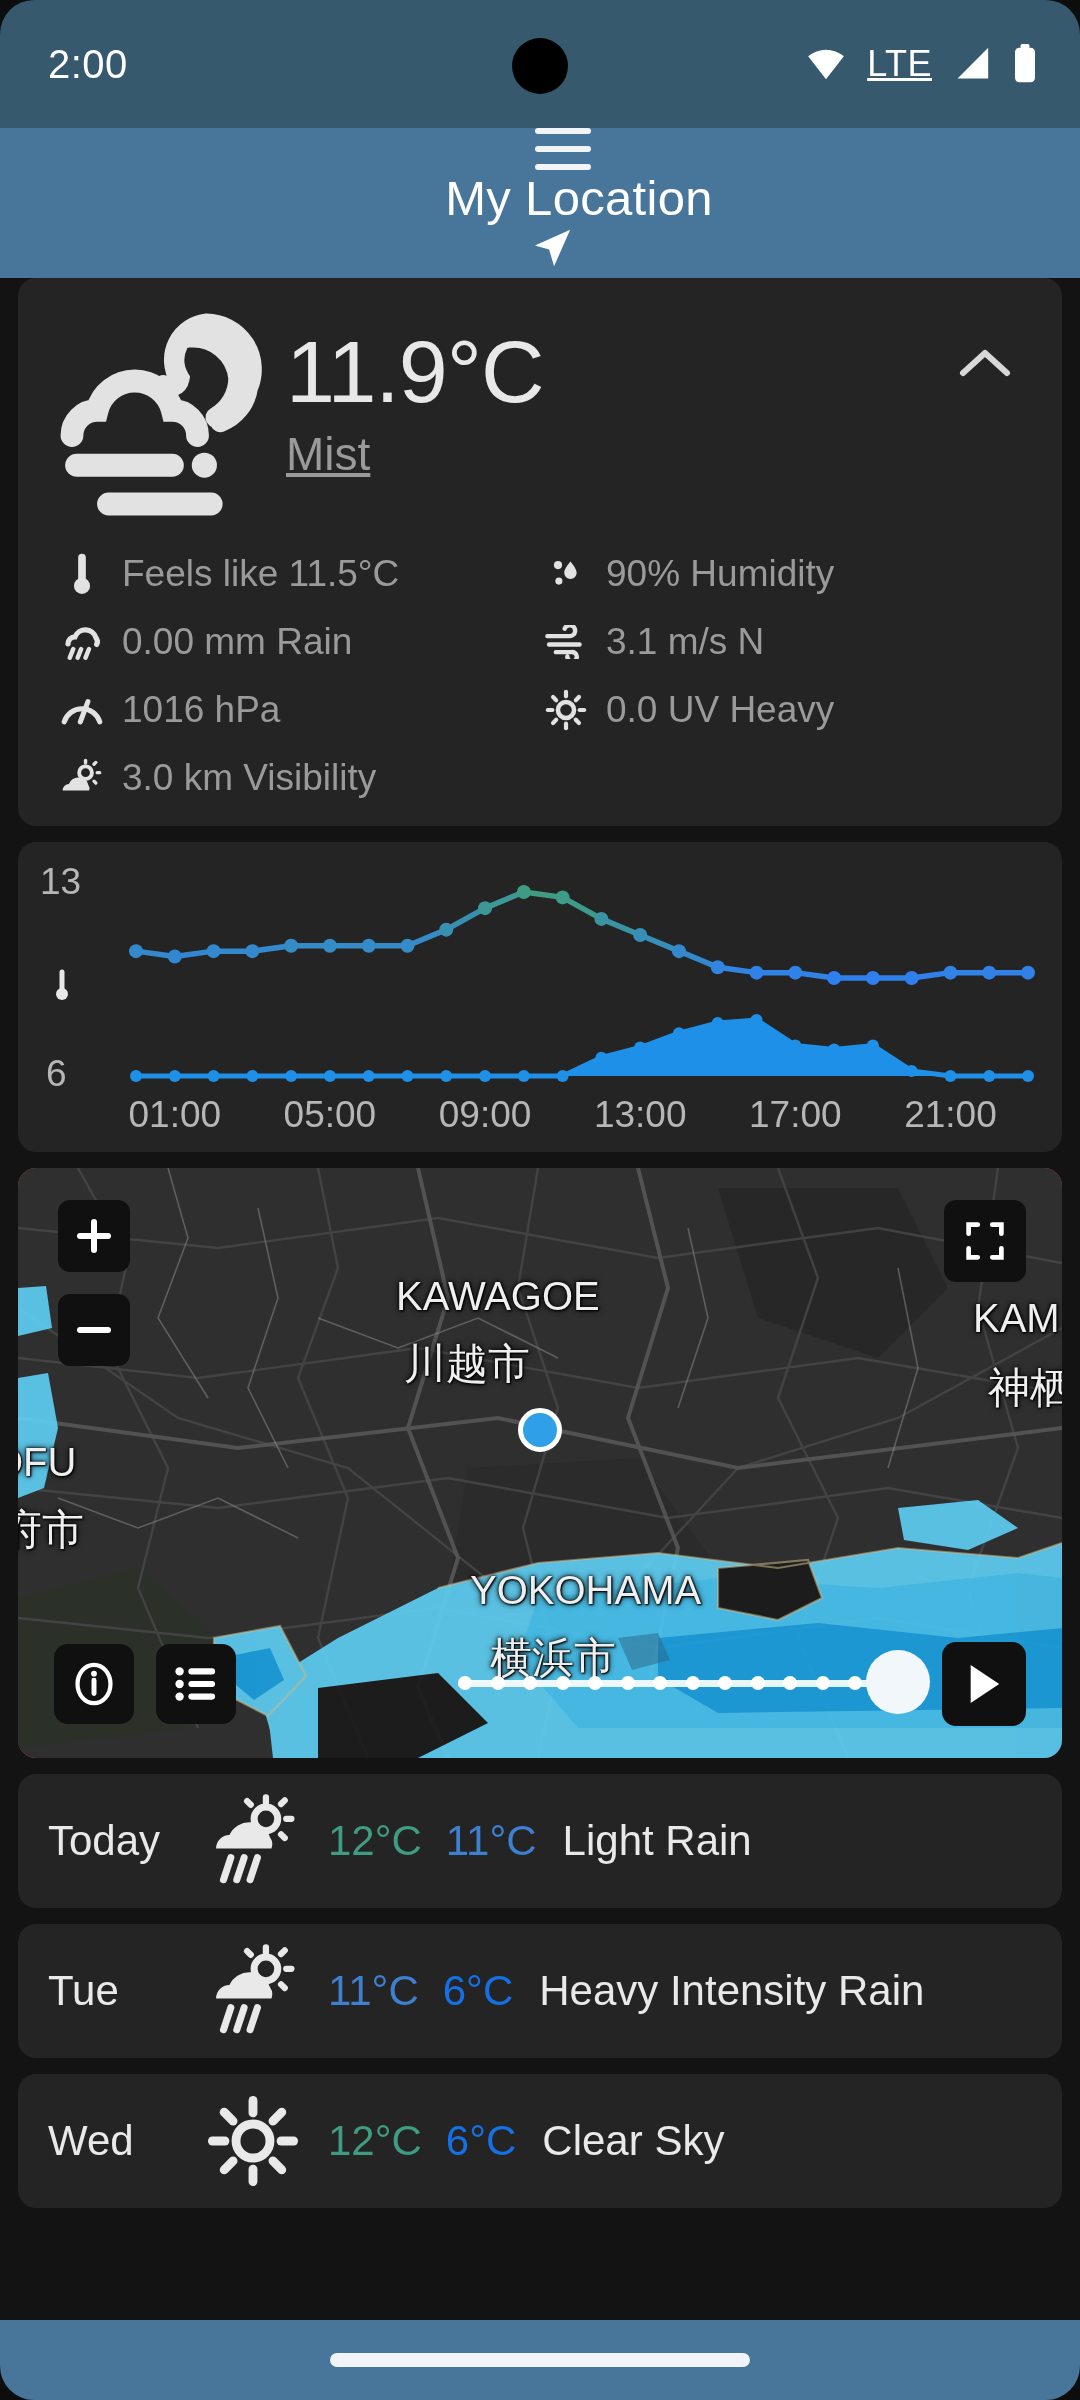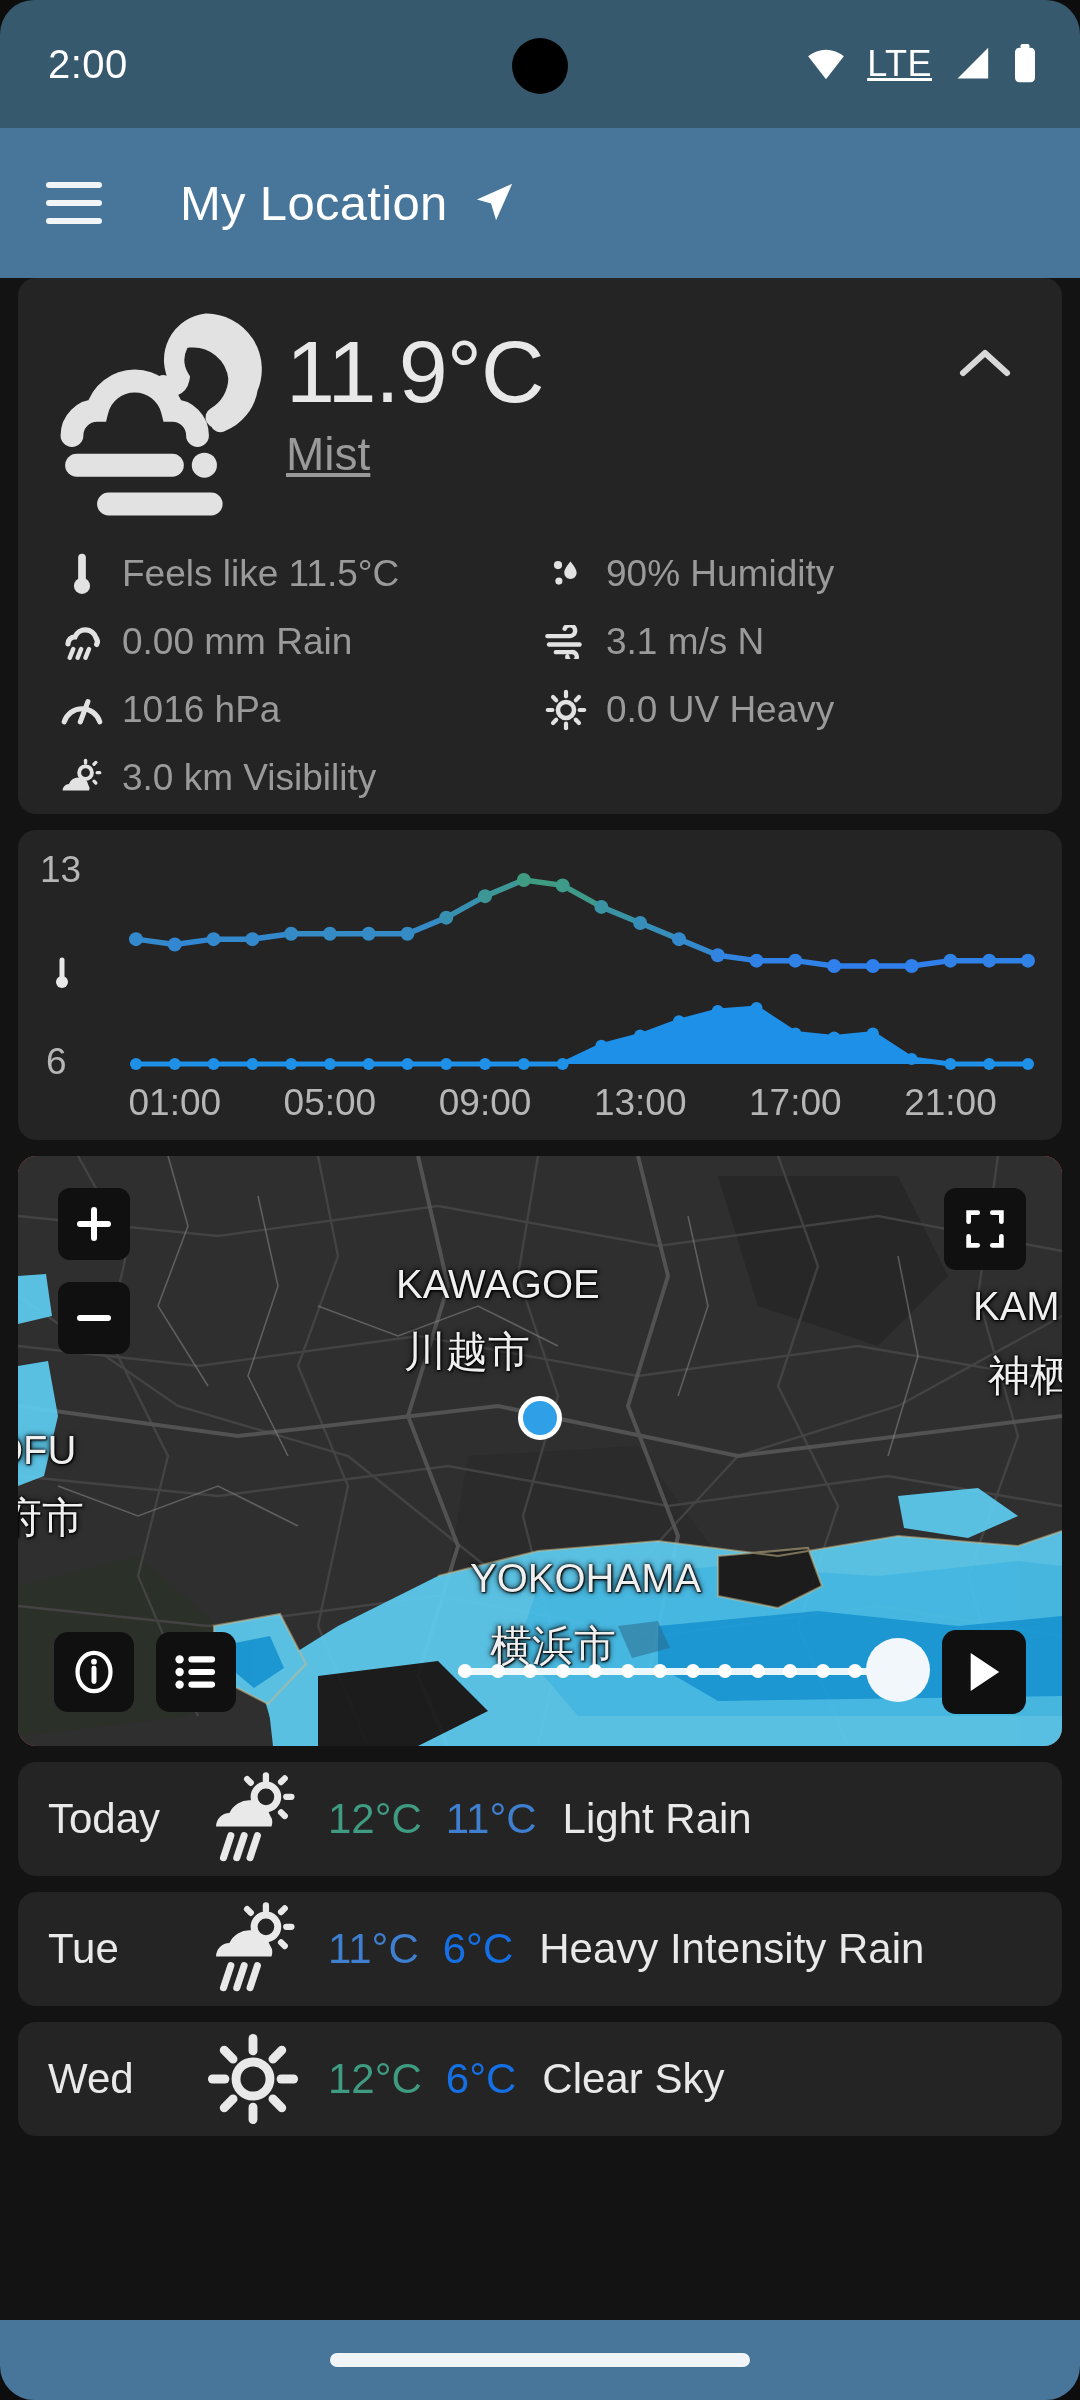--- a/index.html
+++ b/index.html
@@ -32,21 +32,21 @@
     position:absolute; right:42px; top:0; height:128px;
     display:flex; align-items:center; gap:20px;text-decoration:underline;
   }
   .sb-icon { display:flex; align-items:center; }
   #status-lte { font-size:36px; color:#ffffff; letter-spacing:0.5px; }
 
   
   #app-bar {
     position:absolute; top:128px; left:0; width:1080px; height:150px;
     background:#47769a;
-    display:flex; align-items:center;
+    display:flex; align-items:center;flex-direction:column;
   }
   #menu-button {
     width:56px; height:42px; margin-left:46px;
     display:flex; flex-direction:column; justify-content:space-between;
   }
   #menu-button span { display:block; height:6px; background:#f1f5f8; border-radius:3px; }
   #app-title {
     margin-left:78px; font-size:49px; color:#ffffff; font-weight:400;
     letter-spacing:0.3px;
   }
@@ -57,21 +57,21 @@
     position:absolute; top:278px; left:0; width:1080px; height:2042px;
     background:#131313;
   }
   .card {
     background:#242424;
     border-radius:18px;
     margin:0 18px 16px 18px;
   }
 
   
-  #current-card { padding:22px 0 0 0; position:relative; }
+  #current-card { padding:22px 0 12px 0; position:relative; }
   #current-top { display:flex; align-items:flex-start; padding:0 18px; position:relative; }
   #current-icon { width:250px; height:230px; flex:0 0 250px; display:flex;
                   align-items:center; justify-content:center; }
   #current-readout { padding-top:28px; }
   #current-temp { font-size:88px; color:#e8e8e8; font-weight:400; line-height:1; letter-spacing:-1px; }
   #current-desc { font-size:46px; color:#9a9a9a; margin-top:11px;text-decoration:underline; }
   #collapse-button {
     position:absolute; right:46px; top:32px; width:62px; height:62px;
     display:flex; align-items:center; justify-content:center;
   }
@@ -129,21 +129,21 @@
     background:#f2f7fb; border-radius:50%;
   }
   #map-marker {
     position:absolute; left:50%; top:262px; transform:translate(-50%,-50%);
     width:44px; height:44px; border-radius:50%;
     background:#2f9fe8; border:5px solid #ffffff;
   }
 
   
   .forecast-row {
-    height:114px; display:flex; align-items:center; padding:16px 30px;
+    height:134px; display:flex; align-items:center; padding:16px 30px;
   }
   .fc-day { font-size:42px; color:#e9e9e9; width:150px; }
   .fc-icon { width:110px; flex:0 0 110px; display:flex;
              align-items:center; justify-content:center; }
   .fc-hi { font-size:42px; color:#3f9c82; margin-left:20px; }
   .fc-lo { font-size:42px; margin-left:24px; }
   .fc-desc { font-size:42px; color:#e9e9e9; margin-left:26px; }
 
   
   #nav-bar {

